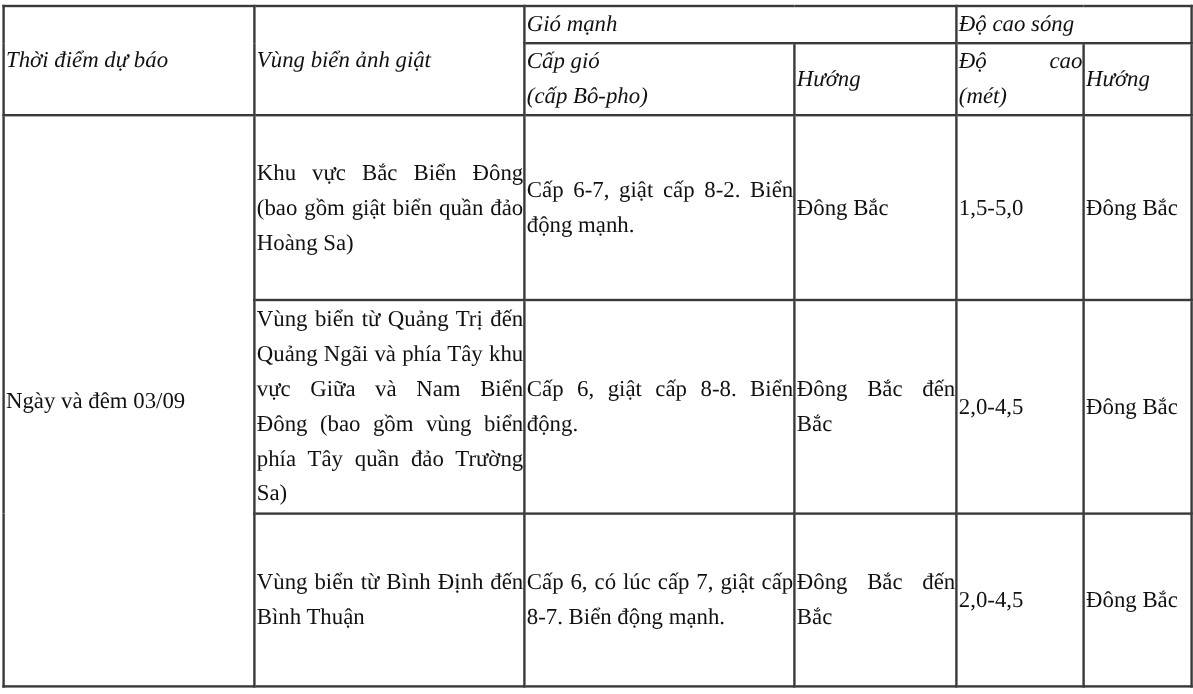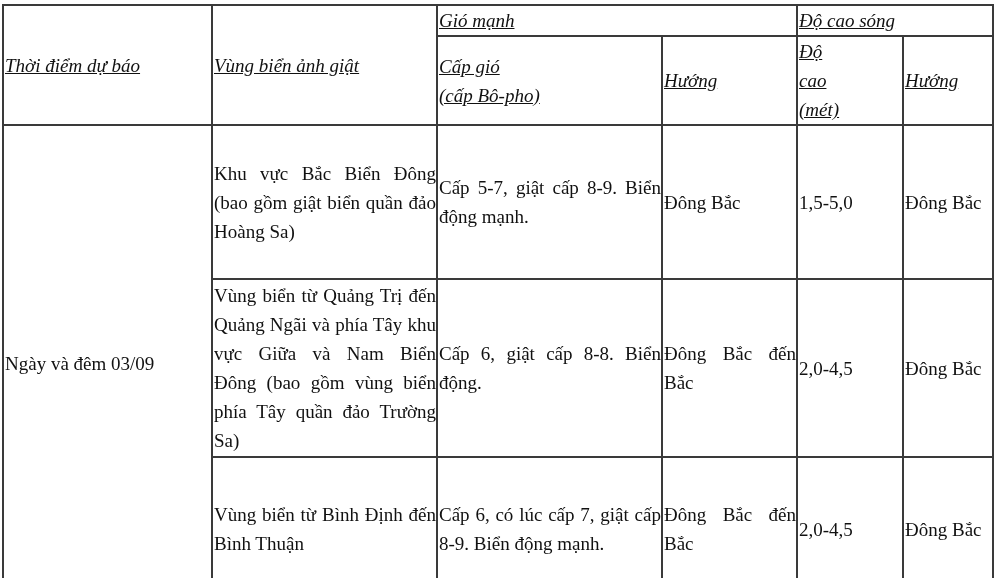--- a/index.html
+++ b/index.html
@@ -13,29 +13,29 @@
     font-size: 19px;
     color: #111111;
   }
   table.forecast td {
     border: 2px solid #3a3a3a;
     padding: 0 0 0 1px;
     vertical-align: middle;
     line-height: 29px;
     overflow: hidden;
   }
-  .hdr { font-style: italic; text-align: left; text-decoration: underline; }
+  .hdr { font-style: italic; text-align: left; }
   .just { text-align: justify; text-align-last: left; }
   .r-h1 td { height: 29px; }
   .r-h2 td { height: 57px; }
   .r-1 td { height: 152px; }
   .r-2 td { height: 176px; margin-top: 36px; }
   .r-3 td { height: 142px; }
   .line { display: block; }
-  .sp { display: flex; justify-content: space-between; flex-direction: column; }
+  .sp { display: flex; justify-content: space-between; }
 </style>
 </head>
 <body>
 
 <table class="forecast">
   <colgroup>
     <col style="width:209px">
     <col style="width:225px">
     <col style="width:225px">
     <col style="width:135px">
@@ -61,33 +61,33 @@
         <span>cao</span>
       </span>
       <span class="line">(mét)</span>
     </td>
     <td class="hdr">Hướng</td>
   </tr>
 
   <tr class="r-1">
     <td rowspan="3">Ngày và đêm 03/09</td>
     <td class="just">Khu vực Bắc Biển Đông (bao gồm giật biển quần đảo Hoàng Sa)</td>
-    <td class="just">Cấp 5-7, giật cấp 8-9. Biển động mạnh.</td>
+    <td class="just">Cấp 6-7, giật cấp 8-2. Biển động mạnh.</td>
     <td class="just">Đông Bắc</td>
     <td>1,5-5,0</td>
     <td>Đông Bắc</td>
   </tr>
   <tr class="r-2">
     <td class="just">Vùng biển từ Quảng Trị đến Quảng Ngãi và phía Tây khu vực Giữa và Nam Biển Đông (bao gồm vùng biển phía Tây quần đảo Trường Sa)</td>
     <td class="just">Cấp 6, giật cấp 8-8. Biển động.</td>
     <td class="just">Đông Bắc đến Bắc</td>
     <td>2,0-4,5</td>
     <td>Đông Bắc</td>
   </tr>
   <tr class="r-3">
     <td class="just">Vùng biển từ Bình Định đến Bình Thuận</td>
-    <td class="just">Cấp 6, có lúc cấp 7, giật cấp 8-9. Biển động mạnh.</td>
+    <td class="just">Cấp 6, có lúc cấp 7, giật cấp 8-7. Biển động mạnh.</td>
     <td class="just">Đông Bắc đến Bắc</td>
     <td>2,0-4,5</td>
     <td>Đông Bắc</td>
   </tr>
 </tbody>
   </table>
 
 </body></html>

